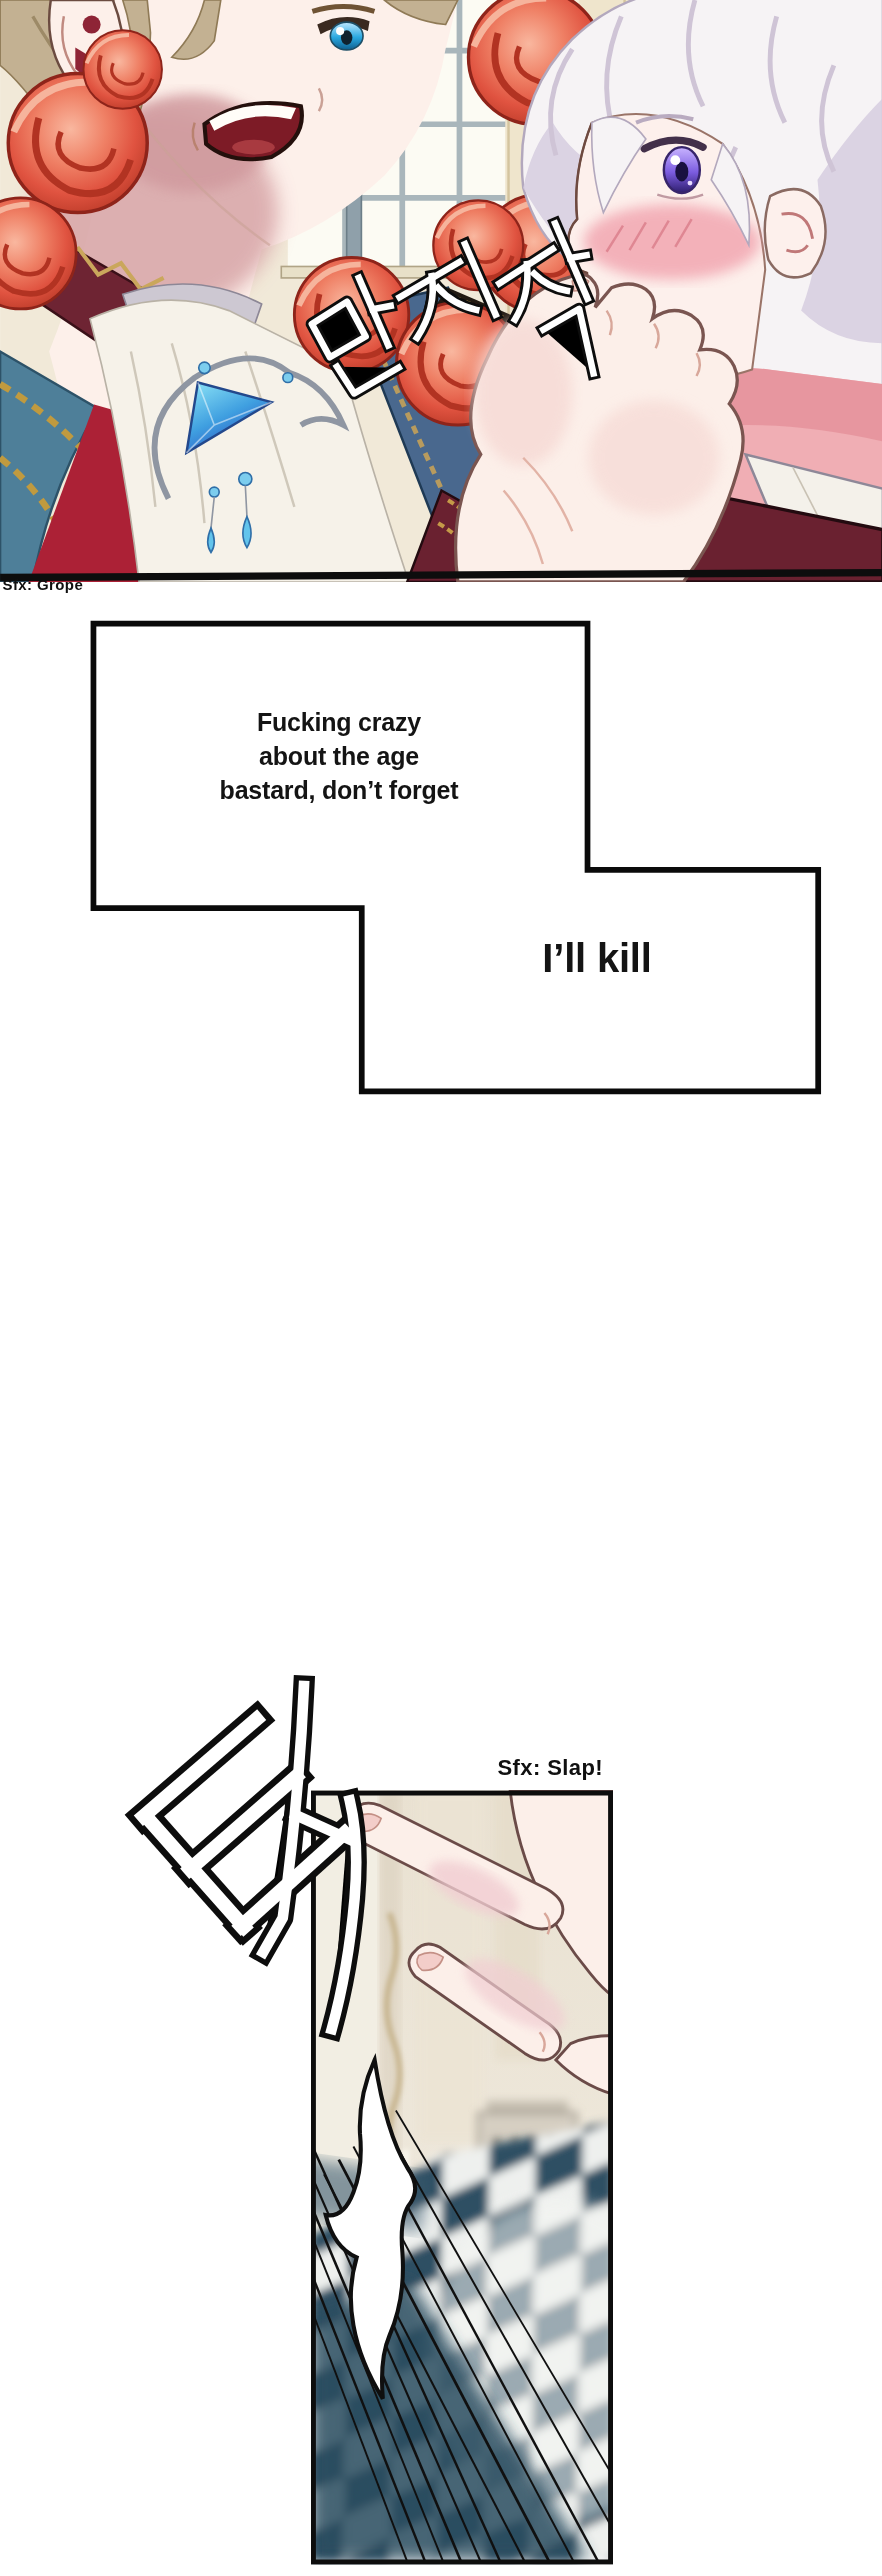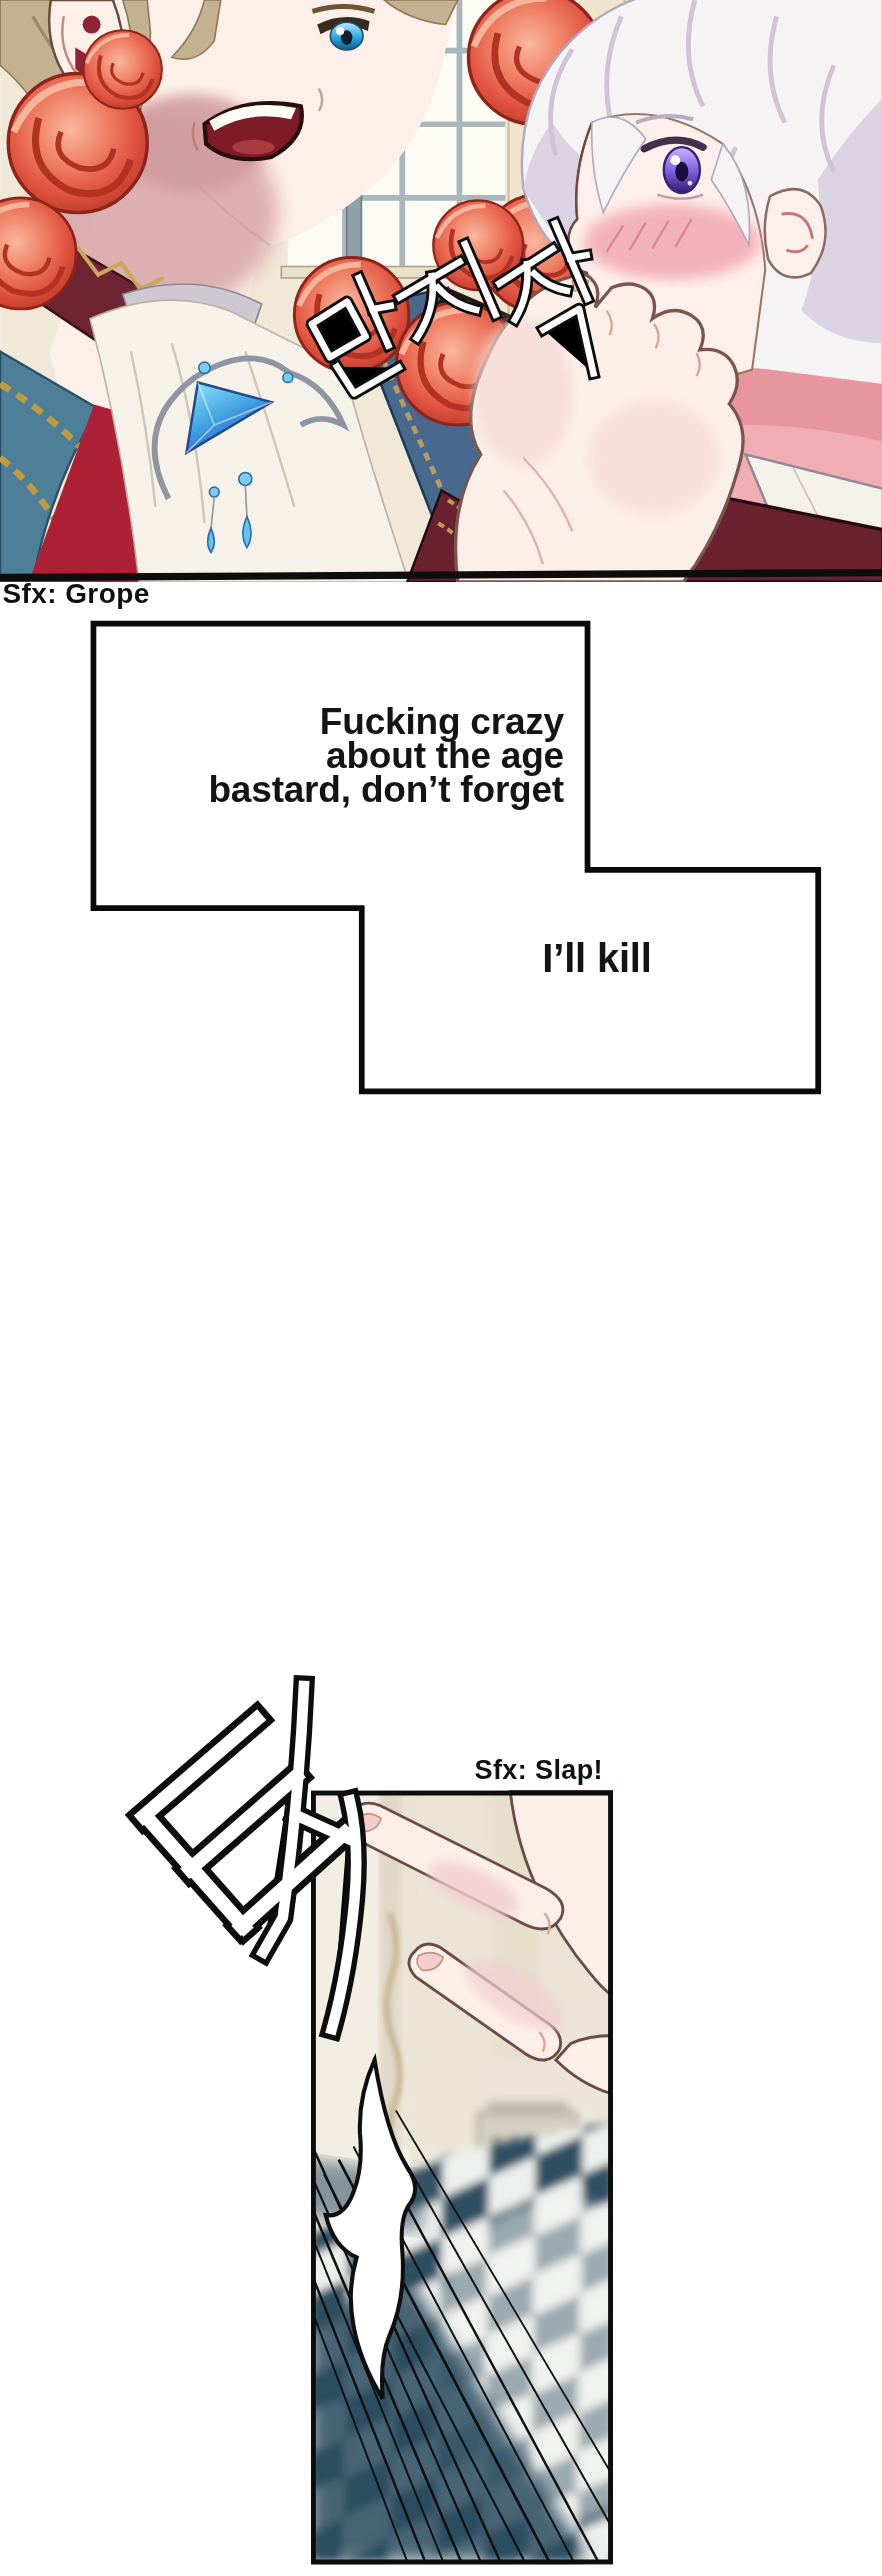--- a/index.html
+++ b/index.html
@@ -1,21 +1,21 @@
 <!DOCTYPE html>
 <html style="font-size:13px"><head>
 <meta charset="utf-8">
 <style>
   html,body{margin:0;padding:0;background:#ffffff;}
   .page{position:relative;width:883px;height:2576px;background:#ffffff;overflow:hidden;
         font-family:"Liberation Sans",sans-serif;}
   .abs{position:absolute;}
-  .cap{font-size:28px;line-height:1.25;font-weight:700;color:#101010;letter-spacing:0.4px;}
+  .cap{font-size:15px;line-height:1.25;font-weight:700;color:#101010;letter-spacing:0.4px;}
   .bub{font-weight:700;color:#141414;text-align:center;}
-  .bub1{font-size:37px;line-height:34px;letter-spacing:-0.2px;text-align:right;}
+  .bub1{font-size:25px;line-height:34px;letter-spacing:-0.2px;}
   .bub2{font-size:40px;line-height:36px;letter-spacing:-0.2px;}
   .bub span{display:block;}
   .ss{fill:none;stroke-linecap:square;stroke-linejoin:round;}
   .sb{stroke:#0d0d0d;}
   .sw{stroke:#ffffff;}
 </style>
 </head>
 <body>
 
 <div class="page">
@@ -323,21 +323,21 @@
       <path d="M262,72 Q256,210 236,356 L212,398"></path>
       <path d="M252,230 L318,260"></path>
       <path d="M318,212 Q330,262 324,332 Q316,420 296,492"></path>
     </g>
     <use href="#takE" class="ss sb" style="stroke-width:27"></use>
     <use href="#takR" class="ss sb" style="stroke-width:26"></use>
     <use href="#takE" class="ss sw" style="stroke-width:14"></use>
     <use href="#takR" class="ss sw" style="stroke-width:13"></use>
   </svg>
 
-  <div class="abs cap" style="left:425px;top:1754px;width:178px;text-align:right;font-size:27px;">Sfx: Slap!</div>
+  <div class="abs cap" style="left:425px;top:1754px;width:178px;text-align:right;font-size:22px;">Sfx: Slap!</div>
 
   <div class="abs" style="left:311px;top:1790px;width:302px;height:775px;z-index:1;">
   <svg width="302" height="775" viewBox="0 0 370 948">
     <defs>
       <linearGradient id="wallGrad" x1="0" y1="0" x2="0" y2="1">
         <stop offset="0%" stop-color="#e9e1d1"></stop>
             <stop offset="100%" stop-color="#efe9dd"></stop>
       </linearGradient>
       <pattern id="chk" width="84" height="84" patternUnits="userSpaceOnUse" patternTransform="translate(-10,430) rotate(-24) scale(1.5,1.05) skewX(-18)">
         <rect width="84" height="84" fill="#eef0ee"></rect>

